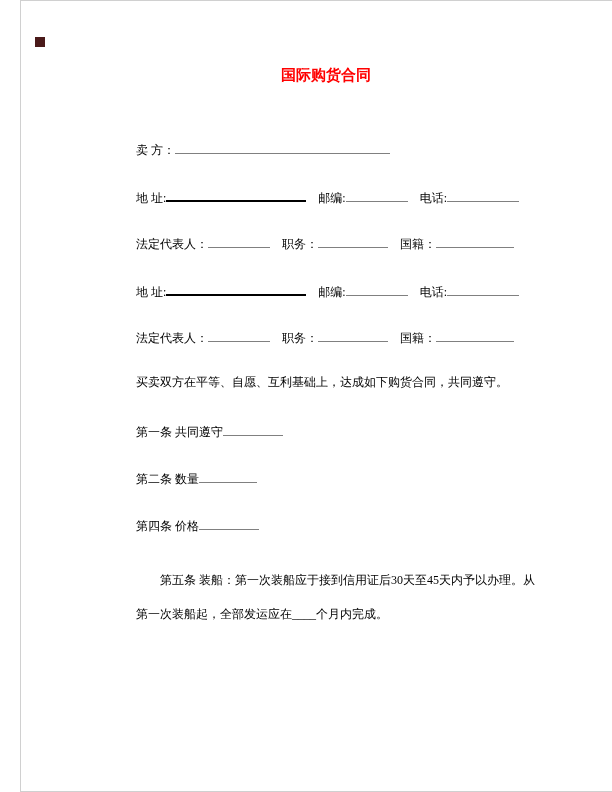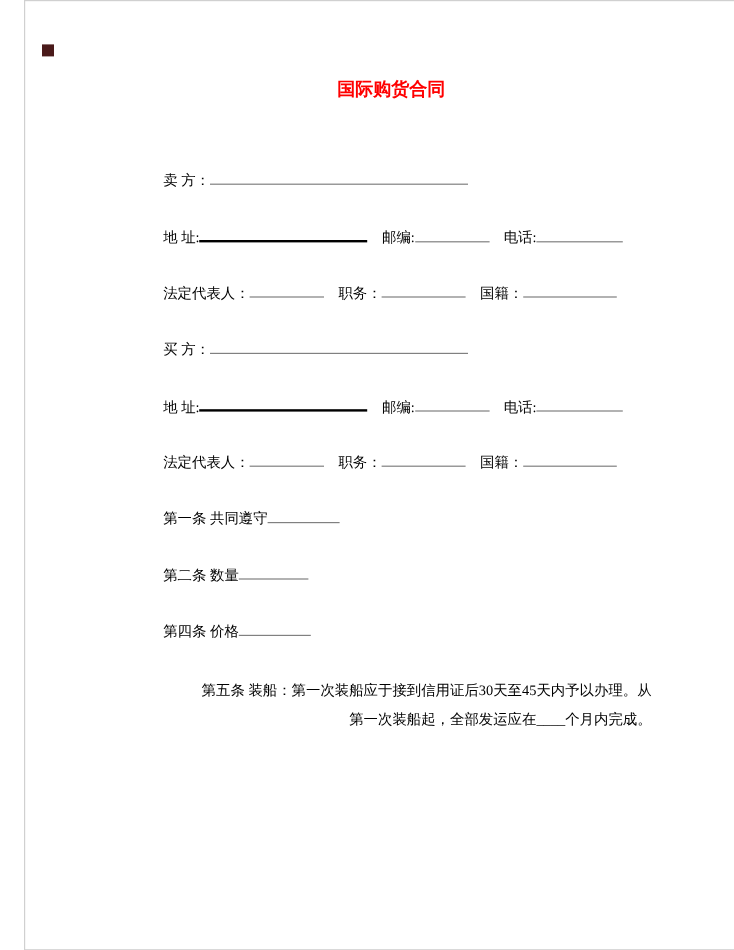--- a/index.html
+++ b/index.html
@@ -42,24 +42,23 @@
     height: 15px;
     line-height: 15px;
     margin-bottom: 32px;
     white-space: nowrap;
   }
   .para {
     line-height: 15px;
     margin-bottom: 32px;
   }
   .para-wide {
-    line-height: 24px;
+    line-height: 34px;
     margin-bottom: 0;
     text-indent: 2em;
-    text-align: right;
   }
   .blank {
     display: inline-block;
     vertical-align: baseline;
     height: 13px;
     border-bottom: 1px solid #808080;
   }
   .blank.bold {
     border-bottom: 2px solid #000000;
   }
@@ -89,32 +88,32 @@
     </div>
 
     <div class="line">
       <span>地  址:</span><span class="blank bold w-140"></span><span class="gap-label">邮编:</span><span class="blank w-62"></span><span class="gap-label">电话:</span><span class="blank w-72"></span>
     </div>
 
     <div class="line">
       <span>法定代表人：</span><span class="blank w-62"></span><span class="gap-label">职务：</span><span class="blank w-70"></span><span class="gap-label">国籍：</span><span class="blank w-78"></span>
     </div>
 
-    <div class="line">
-      <span>买  方：</span><span class="blank w-215"></span>
-    </div>
 
     <div class="line">
       <span>地  址:</span><span class="blank bold w-140"></span><span class="gap-label">邮编:</span><span class="blank w-62"></span><span class="gap-label">电话:</span><span class="blank w-72"></span>
     </div>
 
     <div class="line">
       <span>法定代表人：</span><span class="blank w-62"></span><span class="gap-label">职务：</span><span class="blank w-70"></span><span class="gap-label">国籍：</span><span class="blank w-78"></span>
     </div>
 
+    <div class="para">
+      <span>买卖双方在平等、自愿、互利基础上，达成如下购货合同，共同遵守。</span>
+    </div>
 
     <div class="line">
       <span>第一条  共同遵守</span><span class="blank w-60"></span>
     </div>
 
     <div class="line">
       <span>第二条  数量</span><span class="blank w-58"></span>
     </div>
 
 

